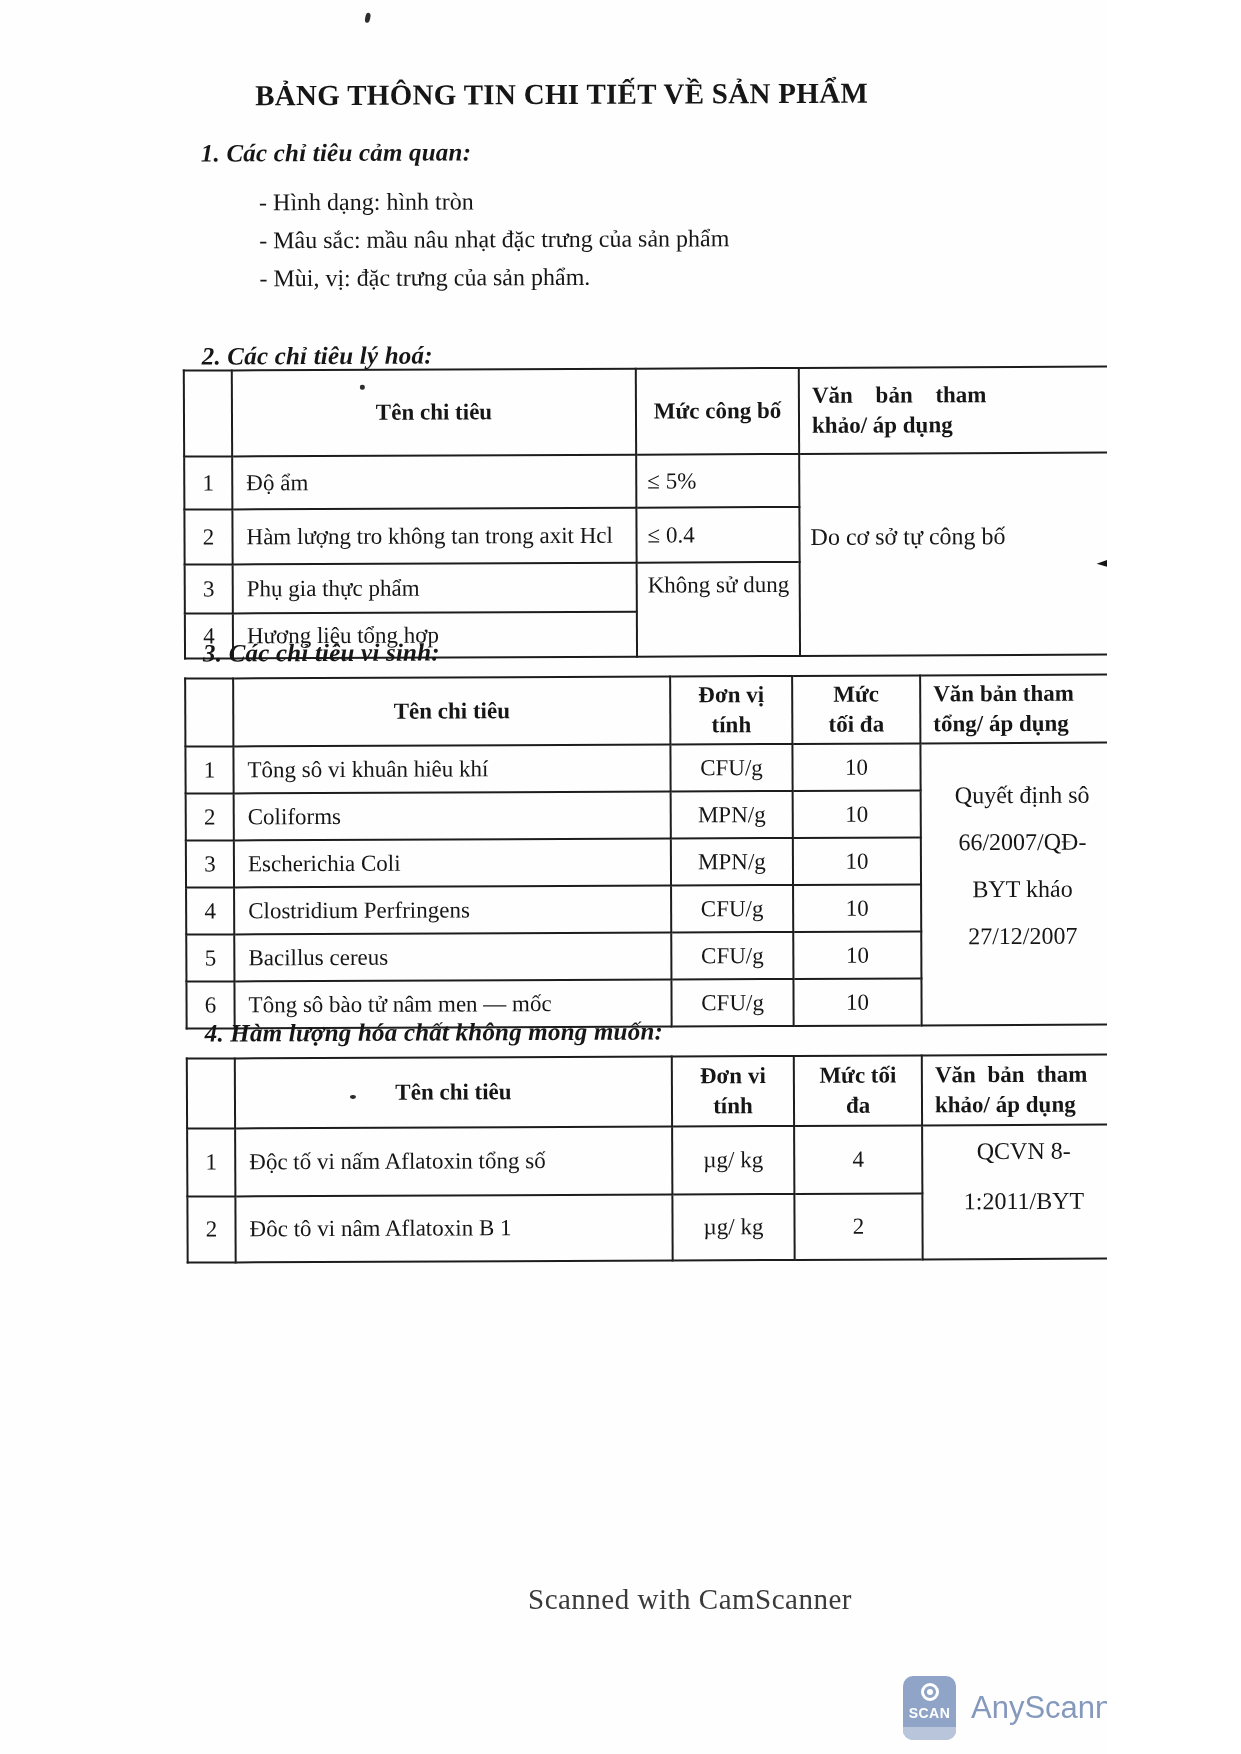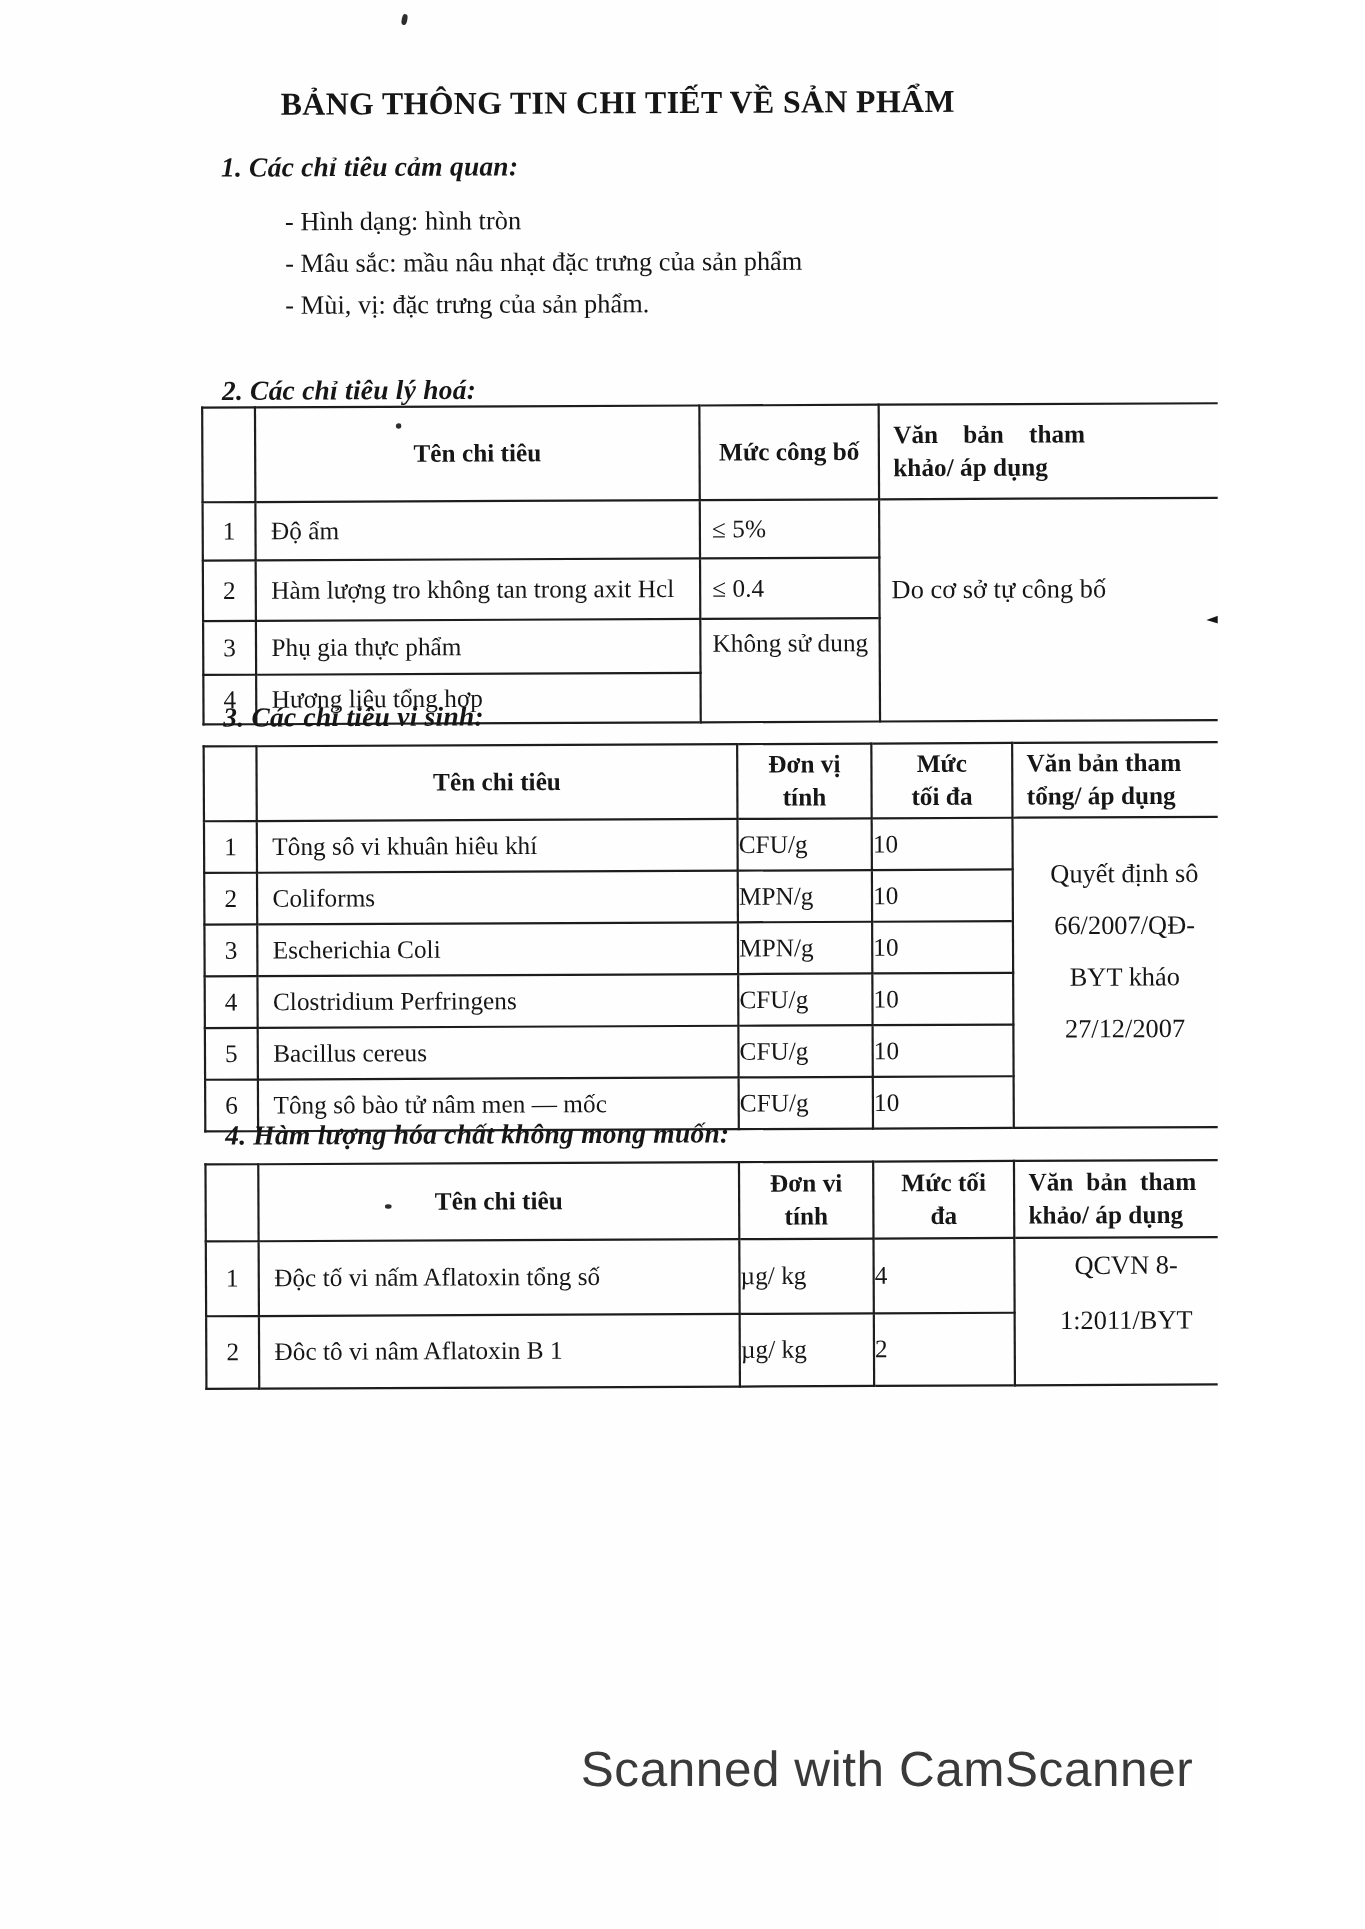--- a/index.html
+++ b/index.html
@@ -27,43 +27,43 @@
   .bullets{position:absolute;left:262px;top:182px;font-size:24px;line-height:38px;}
 
   table{border-collapse:collapse;table-layout:fixed;position:absolute;background:transparent;}
   td,th{border:2px solid #1d1d1d;font-size:23px;padding:0;vertical-align:middle;overflow:hidden;}
   th{font-weight:bold;}
   .hdr2 div{line-height:30px;}
   .num{text-align:center;}
   .name{text-align:left;padding-left:13px;white-space:nowrap;}
   .level{text-align:left;padding-left:10px;white-space:nowrap;}
   .level-top{vertical-align:top;padding-top:9px;}
-  .unit,.max{}
+  .unit,.max{text-align:center;}
   .ref-hd{padding-left:12px;text-align:left;}
   .ws-wide{word-spacing:17px;}
   .ws-med{word-spacing:6px;}
   #t2{left:185px;top:368px;width:950px;}
   #t3{left:185px;top:676px;width:938px;}
   #t4{left:185px;top:1056px;width:938px;}
   .ref2{text-align:left;padding-left:10px;padding-bottom:36px;font-size:24px;white-space:nowrap;}
   .ref3{text-align:center;line-height:47px;font-size:24px;padding-bottom:36px;}
   .ref4{text-align:center;line-height:50px;font-size:24px;padding-bottom:32px;}
 
   .arrow{position:absolute;}
   .arrow svg{display:block;}
 
   .speck{position:absolute;background:#2d2d2d;border-radius:45%;}
   #sp1{left:369px;top:12px;width:5px;height:10px;transform:rotate(12deg);}
   #sp2{left:362px;top:384px;width:5px;height:5px;}
   #sp3{left:349px;top:1094px;width:6px;height:4px;}
 
   .camscanner{
     position:absolute;left:528px;top:1583px;
-    font-family:Liberation Sans, sans-serif;
-    font-size:45px;color:#3a3a3a;letter-spacing:.5px;white-space:nowrap;
+    font-family:Liberation Serif, serif;
+    font-size:29px;color:#3a3a3a;letter-spacing:.5px;white-space:nowrap;
   }
   .anyscanner{position:absolute;left:903px;top:1676px;display:flex;align-items:center;gap:15px;}
   .as-icon{position:relative;width:53px;height:64px;border-radius:10px;background:#8fa4c6;overflow:hidden;flex:0 0 auto;}
   .as-lens{position:absolute;top:7px;left:50%;transform:translateX(-50%);width:12px;height:12px;border:3px solid #fff;border-radius:50%;}
   .as-lens::after{content:"";position:absolute;inset:3px;background:#fff;border-radius:50%;}
   .as-word{position:absolute;top:29px;width:100%;text-align:center;color:#fff;
     font-family:"Liberation Sans","DejaVu Sans",sans-serif;font-weight:bold;font-size:14px;letter-spacing:.5px;}
   .as-foot{position:absolute;bottom:0;left:0;width:100%;height:13px;background:#b9c5da;}
   .as-label{font-family:"Liberation Sans","DejaVu Sans",sans-serif;font-size:31px;color:#8599bd;}
 </style>
@@ -260,13 +260,21 @@
         </svg>
     </div>
 
     <div class="speck" id="sp1"></div>
     <div class="speck" id="sp2"></div>
     <div class="speck" id="sp3"></div>
   </div>
 
   <div class="camscanner">Scanned with CamScanner</div>
 
+  <div class="anyscanner">
+    <div class="as-icon">
+      <div class="as-lens"></div>
+      <div class="as-word">SCAN</div>
+      <div class="as-foot"></div>
+    </div>
+    <div class="as-label">AnyScanner</div>
+  </div>
 </div>
 
 </body></html>

